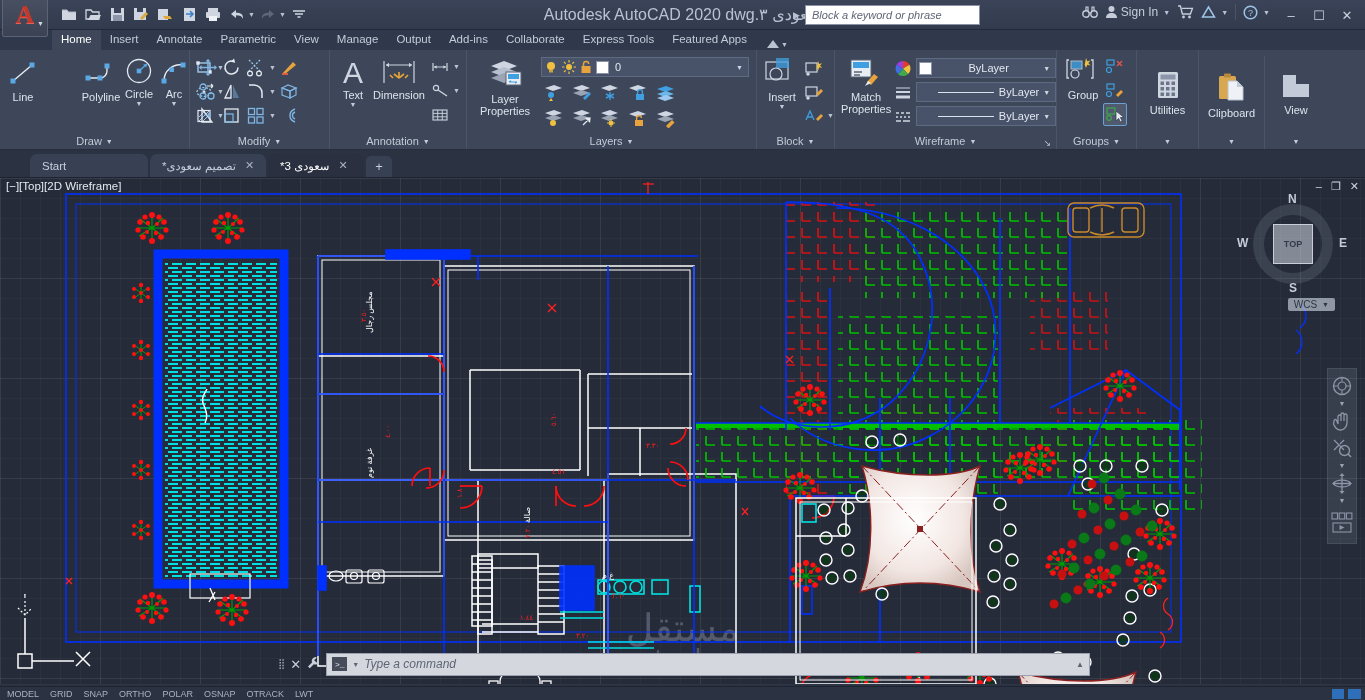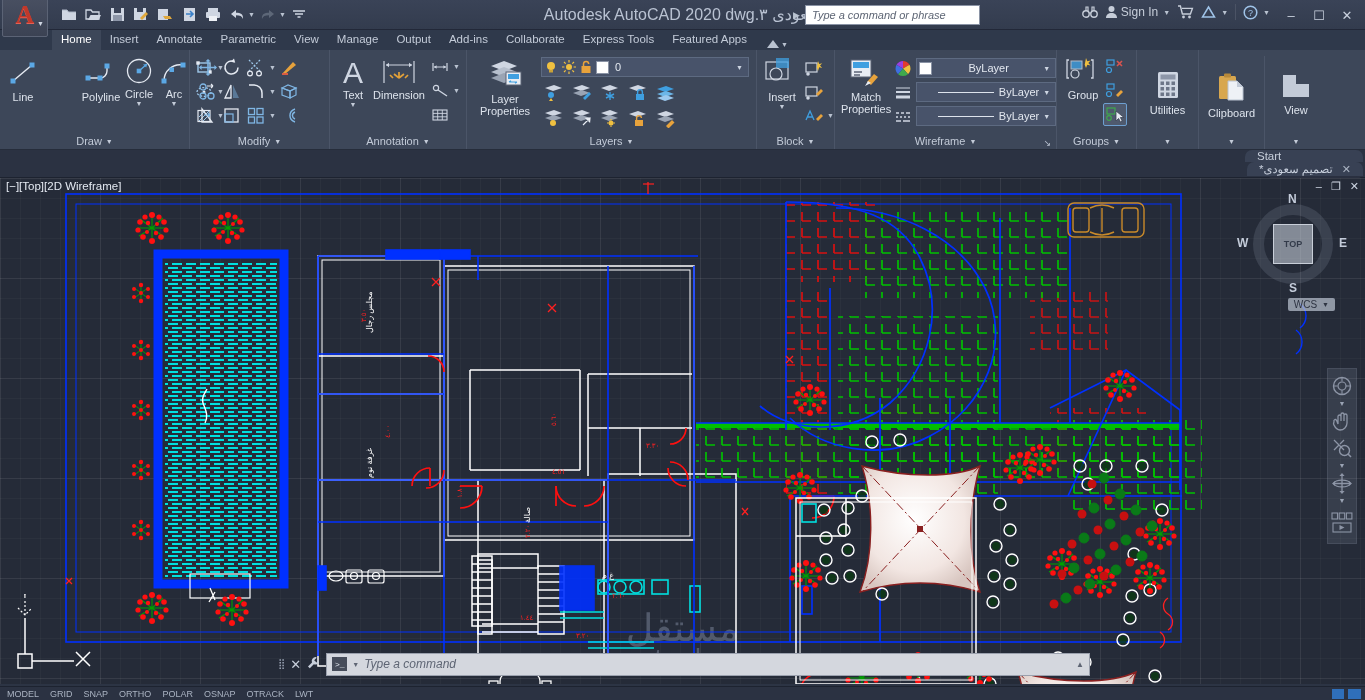--- a/index.html
+++ b/index.html
@@ -114,21 +114,20 @@
   }
   .combo .cv{flex:1;padding-left:2px;}
   .combo .cc{font-size:7px;color:#cdd5e2;padding-right:3px;}
   .swatch{width:13px;height:13px;border:1px solid #8a93a5;background:#fff;}
   .lineswatch{flex:1;display:flex;align-items:center;justify-content:flex-end;gap:4px;}
 
   
   .filetabs{
     height:28px;background:#2b3242;display:flex;align-items:flex-end;padding-left:30px;
     border-bottom:1px solid #1d2330;
-    flex-direction:column;
   }
   .ftab{
     height:23px;min-width:60px;padding:0 12px;display:flex;align-items:center;gap:9px;
     background:#384154;color:#c7cfdc;font-size:11.5px;cursor:pointer;
     border-radius:7px 7px 0 0; margin-right:2px;position:relative;
   }
   .ftab.active{background:#2a3040;color:#fff;text-align:right;}
   .ftab .x{font-size:11px;color:#aab3c2;}
   .ftab .rtl{direction:rtl;unicode-bidi:embed;}
   .ftab-add{
@@ -300,21 +299,21 @@
     </div>
 
     <div class="title-text">
       <span>Autodesk AutoCAD 2020</span>
       <span class="rtl">سعودى ٣.dwg</span>
     </div>
 
     <div class="search-wrap">
       <span class="search-arrow">▶</span>
       <div class="searchbox">
-        <span>Type a command or phrase</span>
+        <span>Block a keyword or phrase</span>
       </div>
     </div>
 
     <div class="tr-tools">
       <span class="ti">
         <svg width="16" height="14" viewBox="0 0 16 14">
             <circle cx="4" cy="9" r="3.2" fill="none" stroke="#c6cdd9" stroke-width="1.4"></circle>
             <circle cx="12" cy="9" r="3.2" fill="none" stroke="#c6cdd9" stroke-width="1.4"></circle>
             <path d="M4 6V2h2v4M12 6V2h-2v4M7 8h2" stroke="#c6cdd9" stroke-width="1.2" fill="none"></path>
           </svg>

